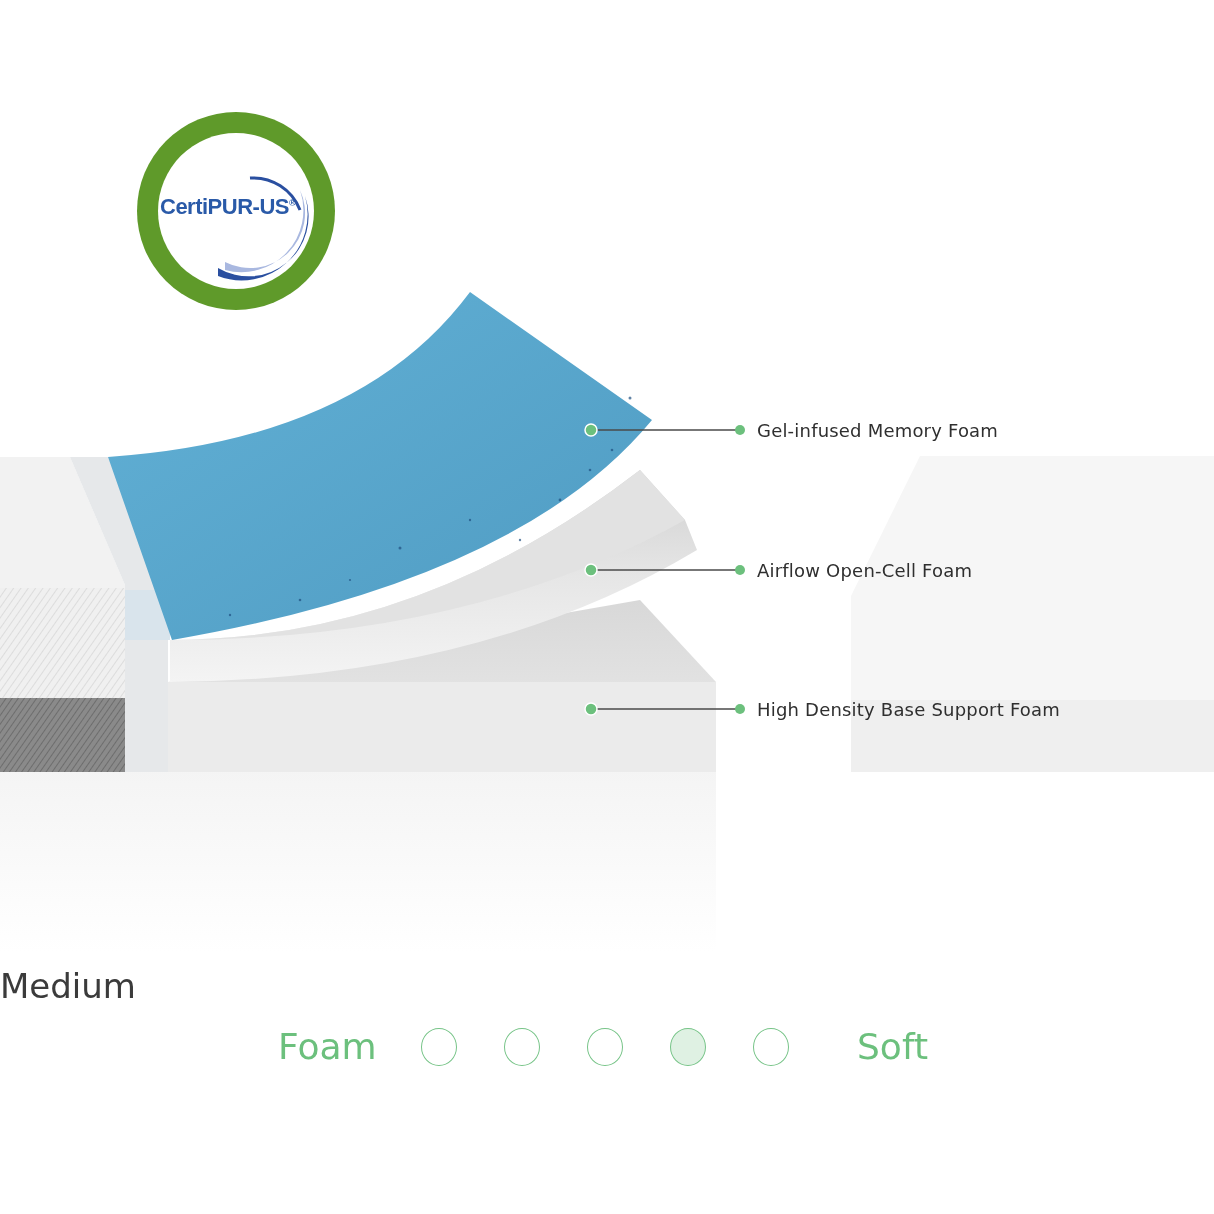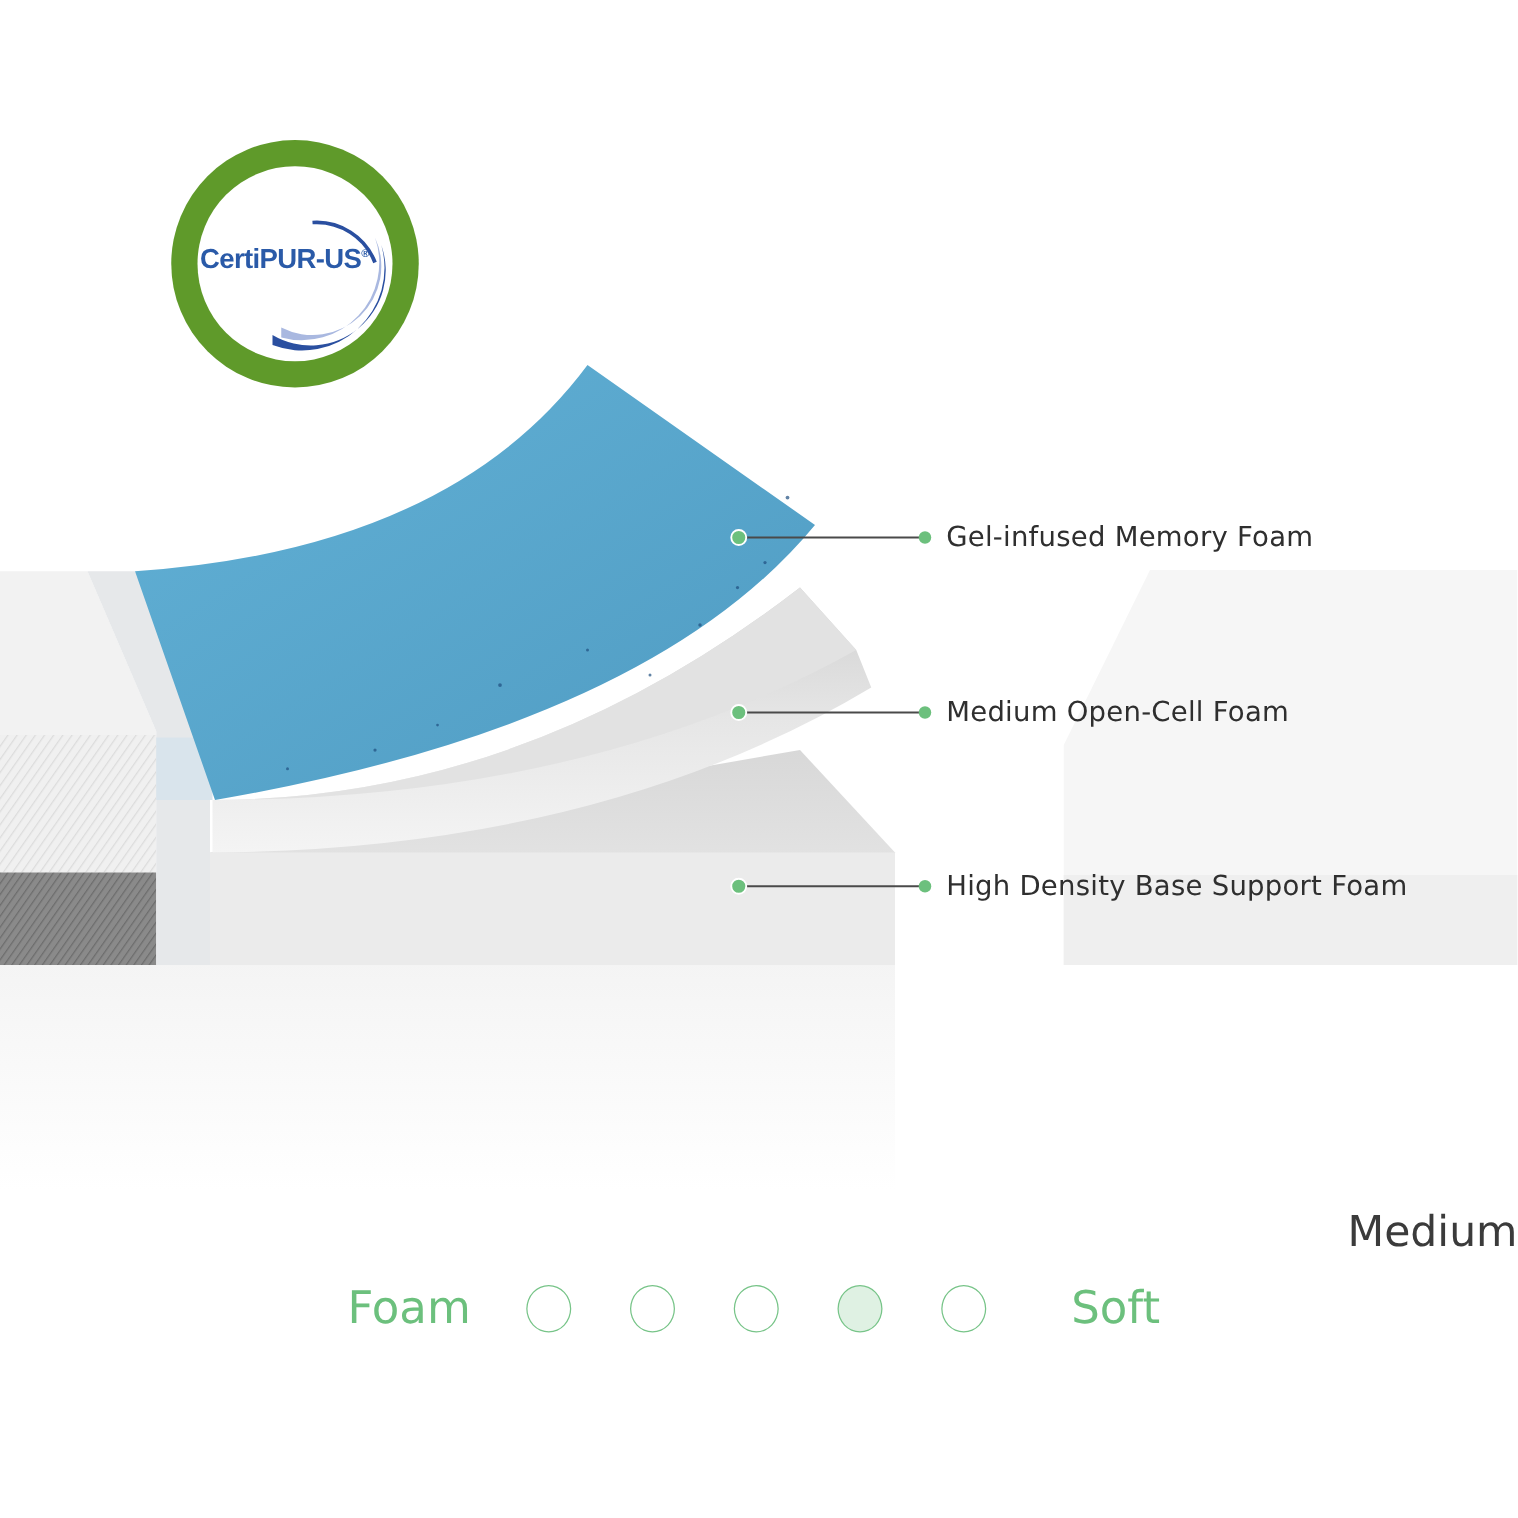--- a/index.html
+++ b/index.html
@@ -10,32 +10,32 @@
     }
     .stage { position: absolute; inset: 0; }
     svg.art { position: absolute; left: 0; top: 0; }
 
     
     .callout {
       position: absolute; left: 740px; height: 30px;
       display: flex; align-items: center;
     }
     .callout .label {
-      font-size: 22px; color: #2f2f2f; letter-spacing: 0.2px;
+      font-size: 18px; color: #2f2f2f; letter-spacing: 0.2px;
       margin-left: 12px; white-space: nowrap;
     }
     .callout .dot {
       width: 10px; height: 10px; border-radius: 50%; background: #6cc07d;
       display: inline-block; margin-left: -5px;
     }
 
     
     .firmness-title {
       position: absolute; left: 0; width: 1214px; top: 966px;
-      text-align: right; font-size: 34px; color: #3b3b3b;
+      text-align: left; font-size: 34px; color: #3b3b3b;
     }
     .firm-row {
       position: absolute; top: 1024px; left: 0; width: 1214px; height: 48px;
     }
     .firm-end {
       position: absolute; top: 2px; font-size: 36px; color: #6cc07d;
     }
     .firm-end.soft { left: 278px; }
     .firm-end.firm { left: 857px; }
     .firm-circle {
@@ -144,21 +144,21 @@
   <div style="position:absolute;left:160px;top:194px;font-size:22px;font-weight:bold;color:#2a5aa8;font-family:'Liberation Sans',sans-serif;letter-spacing:-0.5px;text-align:center;">
     <span>CertiPUR-US</span><sup style="font-size:9px;">®</sup>
   </div>
 
   <div class="callout" style="top:415px;">
     <span class="dot"></span>
     <span class="label">Gel-infused Memory Foam</span>
   </div>
   <div class="callout" style="top:555px;">
     <span class="dot"></span>
-    <span class="label">Medium Open-Cell Foam</span>
+    <span class="label">Airflow Open-Cell Foam</span>
   </div>
   <div class="callout" style="top:694px;">
     <span class="dot"></span>
     <span class="label">High Density Base Support Foam</span>
   </div>
 
   <div class="firmness-title">Medium</div>
   <div class="firm-row">
     <span class="firm-end soft">Foam</span>
     <span class="firm-circle" style="left:421px;"></span>

